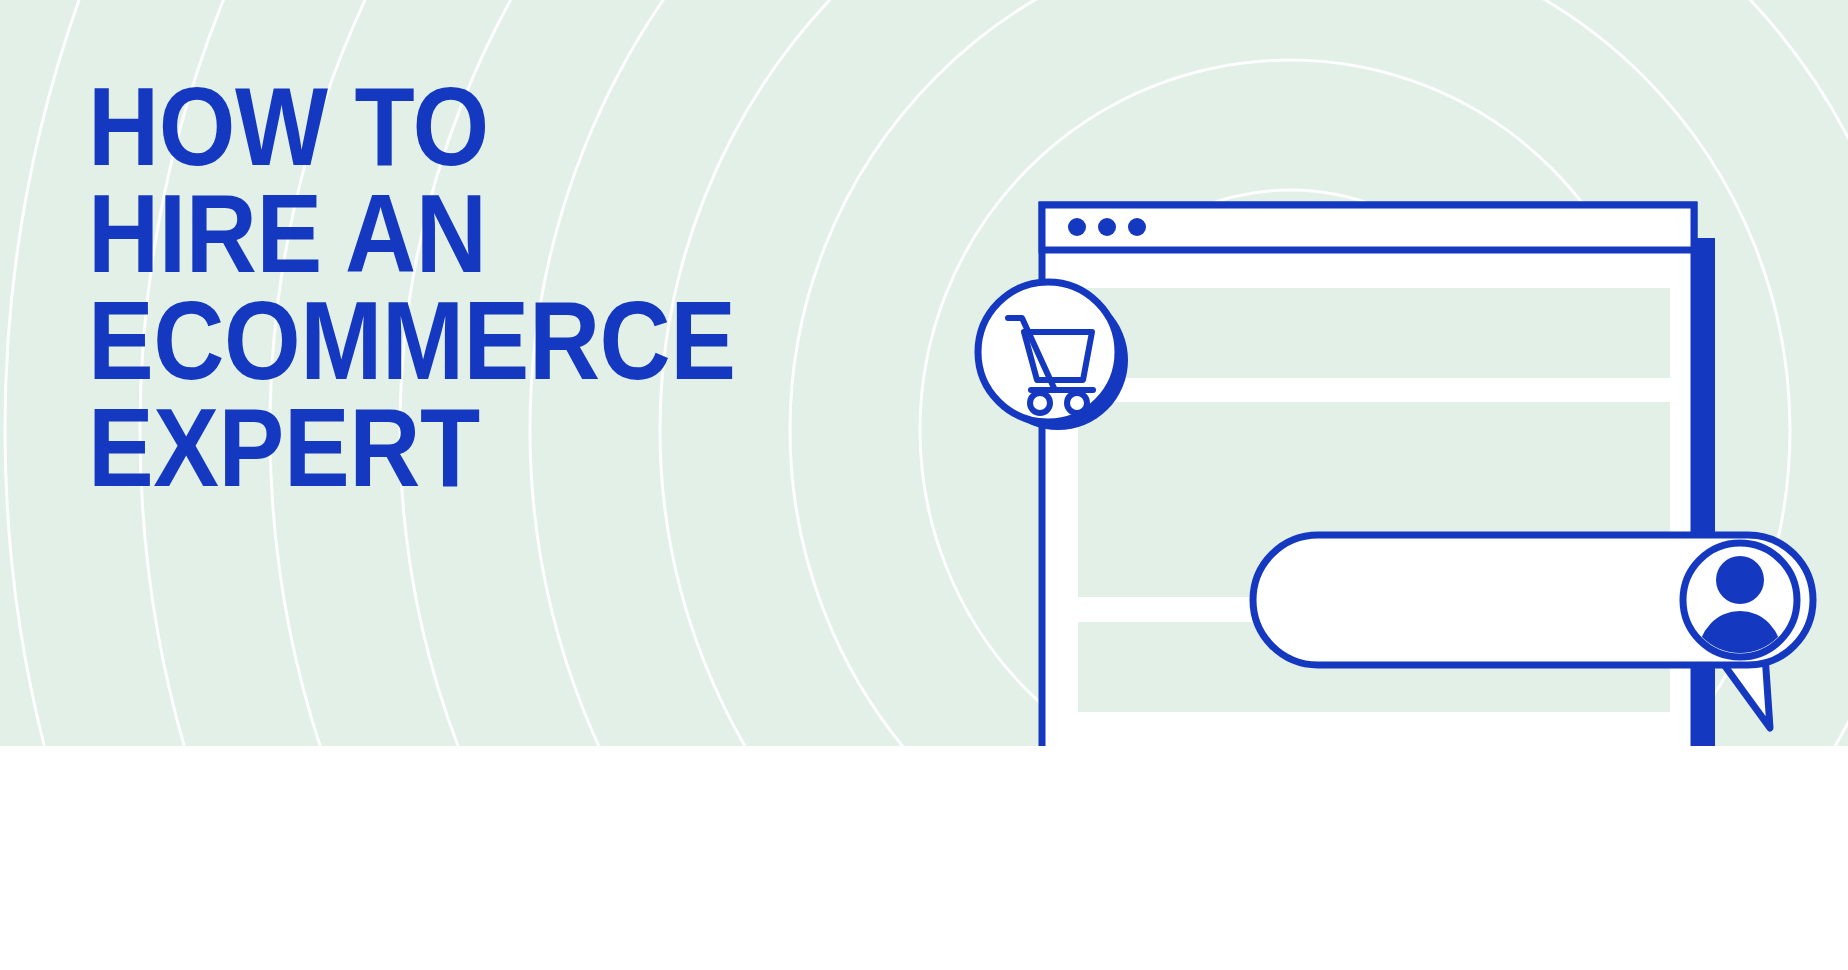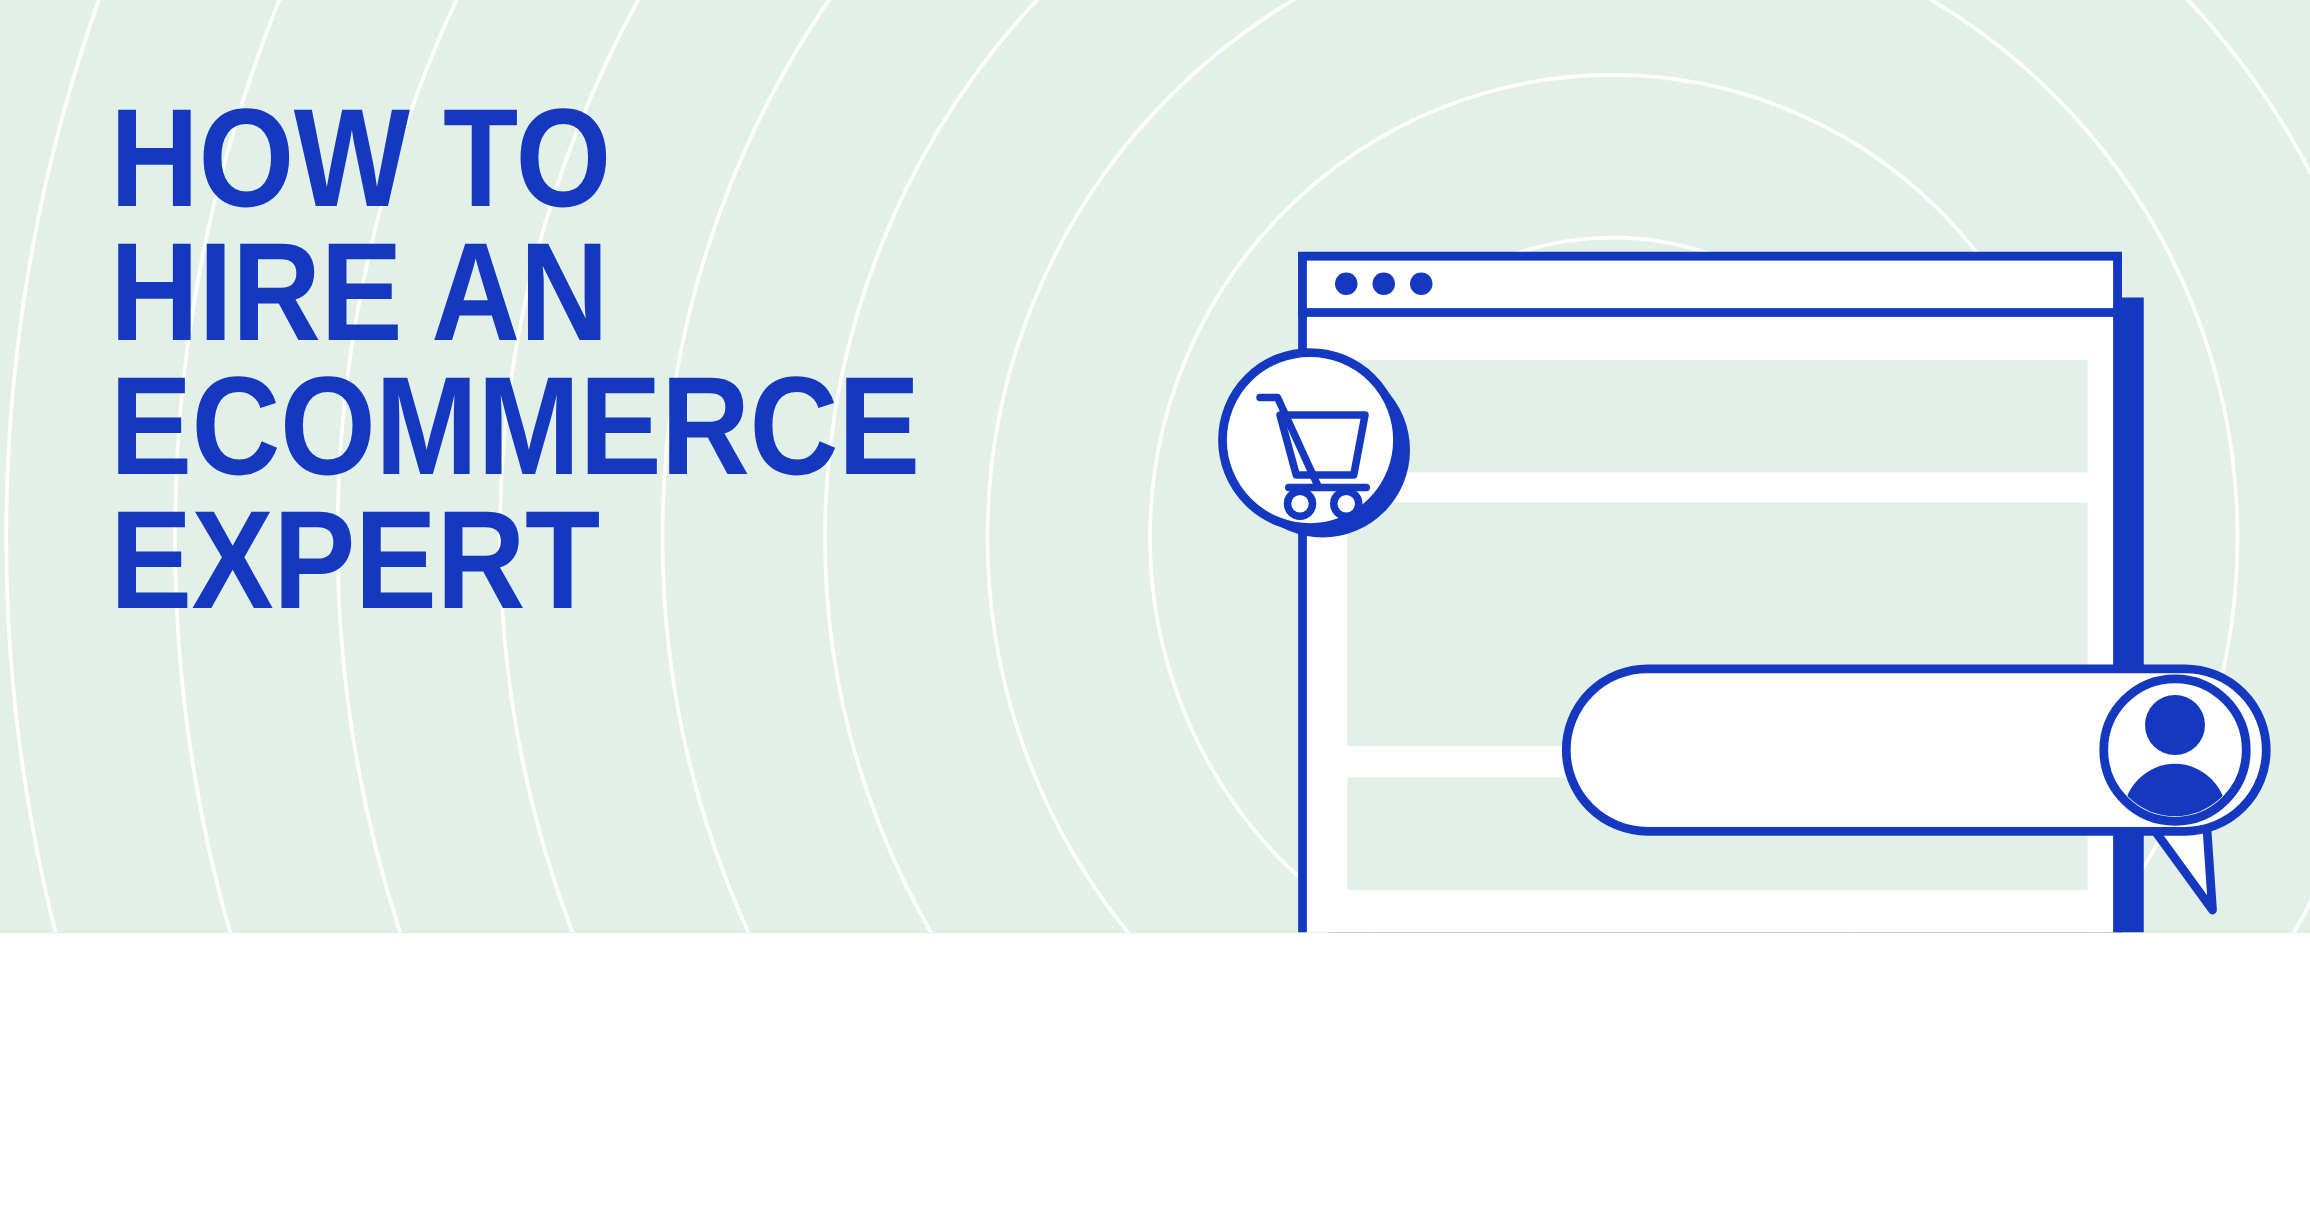--- a/index.html
+++ b/index.html
@@ -5,21 +5,21 @@
   html, body {
     margin: 0;
     padding: 0;
     background: #ffffff;
   }
   #stage {
     position: relative;
     width: 1848px;
     height: 746px;
     overflow: hidden;
-    background: #84cc16;
+    background: #a3a3a3;
     font-family: "Liberation Sans", sans-serif;
   }
 
   
   #bg-arcs {
     position: absolute;
     inset: 0;
     width: 1848px;
     height: 970px;
     display: block;

